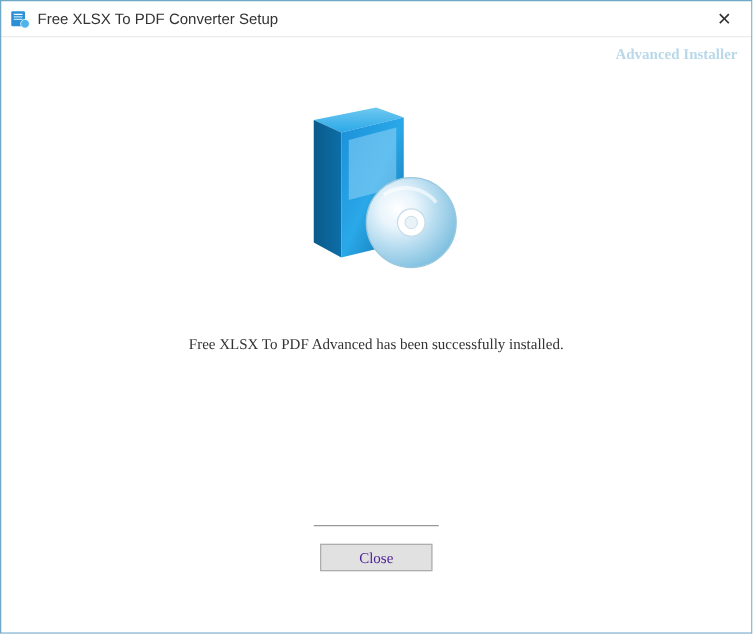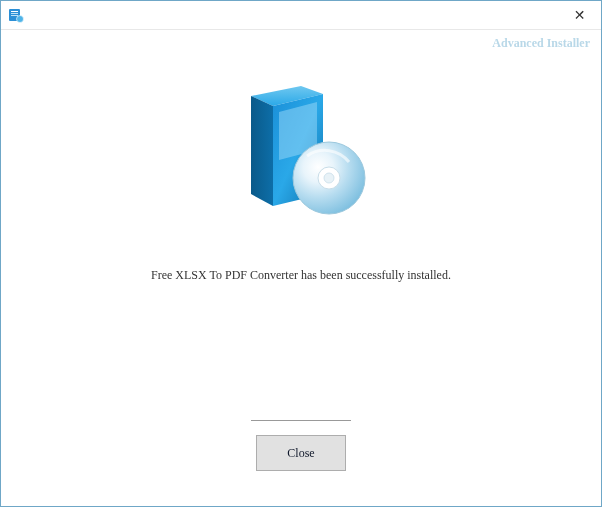--- a/index.html
+++ b/index.html
@@ -78,25 +78,25 @@
     width: 100px;
     height: 1px;
     background: #999;
   }
   .close-main-btn {
     position: absolute;
     top: 405px;
     left: 50%;
     transform: translateX(-50%);
     width: 90px;
-    height: 36px;
+    height: 22px;
     background: #e1e1e1;
     border: 1px solid #adadad;
     font-size: 12px;
-    color: #0f172a;
+    color: #4c1d95;
     cursor: pointer;
     font-family: inherit;
   }
   .outer-border {
     position: absolute;
     inset: 0;
     border: 1px solid #6fa7c7;
     pointer-events: none;
   }
 </style>
@@ -106,20 +106,21 @@
 <div class="titlebar">
   <span class="app-icon">
     <svg width="16" height="16" viewBox="0 0 16 16">
       <rect x="1" y="2" width="11" height="12" rx="1" fill="#2b8fd6"></rect>
       <rect x="3" y="4" width="7" height="1" fill="#fff"></rect>
       <rect x="3" y="6" width="7" height="1" fill="#bfe3f7"></rect>
       <rect x="3" y="8" width="7" height="1" fill="#bfe3f7"></rect>
       <circle cx="12" cy="12" r="3.5" fill="#4fb4e8" stroke="#fff" stroke-width="0.6"></circle>
     </svg>
   </span>
+  <span class="title-text">Free XLSX To PDF Converter Setup</span>
   <div class="close-btn">
     <span>✕</span>
   </div>
 </div>
 
 <div class="content">
   <div class="brand">Advanced Installer</div>
 
   <div class="product-icon-wrap">
     <svg width="140" height="150" viewBox="0 0 140 150">
@@ -154,20 +155,20 @@
       <path d="M 48 34 L 86 24 L 86 72 L 48 82 Z" fill="#8fd4f5" opacity="0.55"></path>
 
       <circle cx="98" cy="100" r="36" fill="url(#disc)" stroke="#9cc8dd" stroke-width="1"></circle>
       <circle cx="98" cy="100" r="11" fill="#fff" stroke="#c8dde8" stroke-width="1"></circle>
       <circle cx="98" cy="100" r="5" fill="#e8f2f7" stroke="#c8dde8" stroke-width="0.8"></circle>
 
       <path d="M 76 78 A 31 31 0 0 1 118 84" stroke="#fff" stroke-width="3" fill="none" opacity="0.6"></path>
     </svg>
   </div>
 
-  <div class="status-text">Free XLSX To PDF Converter has been successfully installed.</div>
+  <div class="status-text">Free XLSX To PDF Advanced has been successfully installed.</div>
 
   <div class="divider"></div>
 
   <button class="close-main-btn">Close</button>
 </div>
 
 <div class="outer-border"></div>
 
 </body></html>

